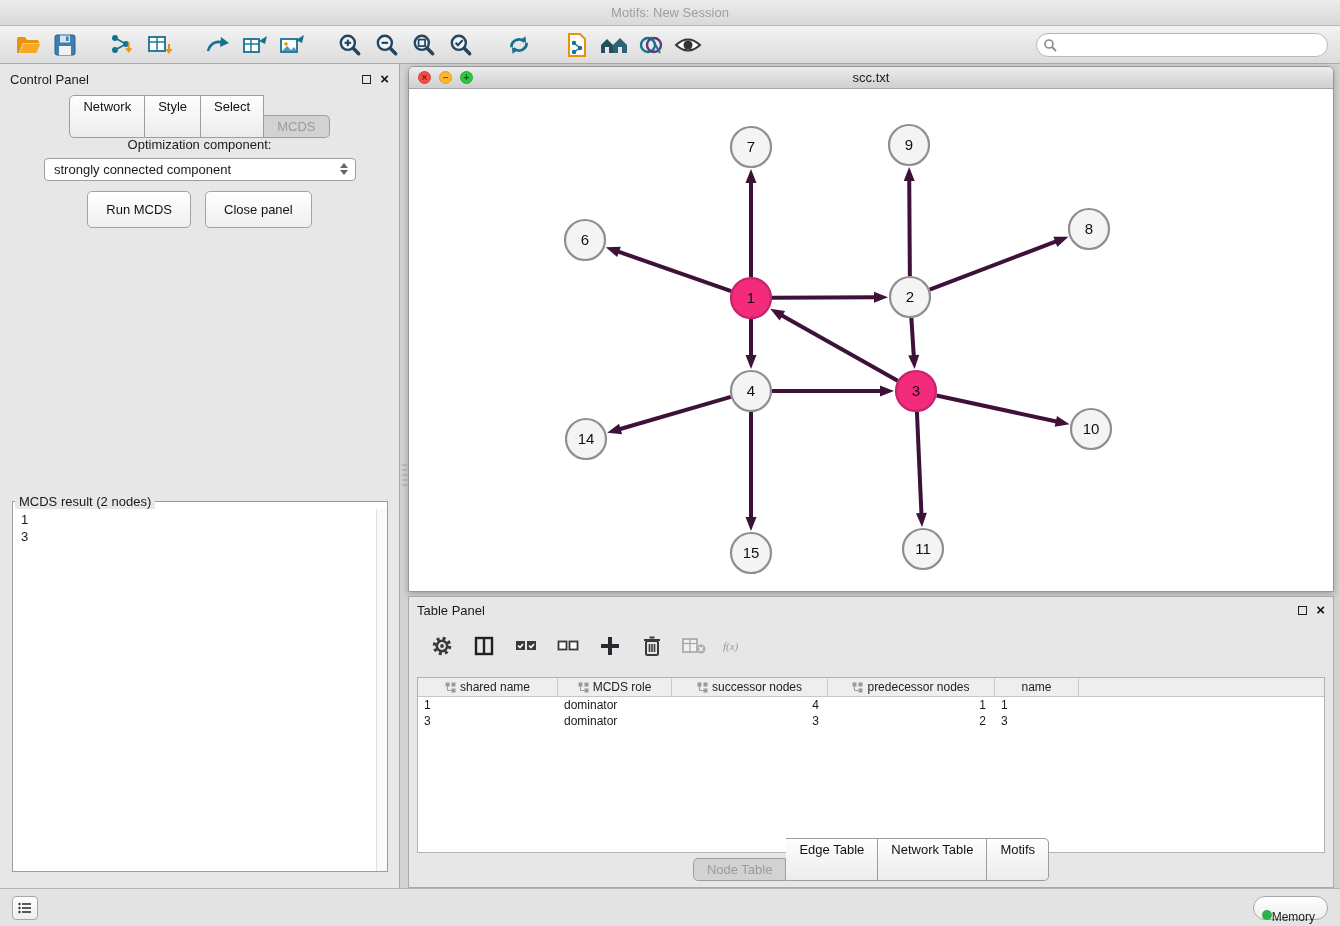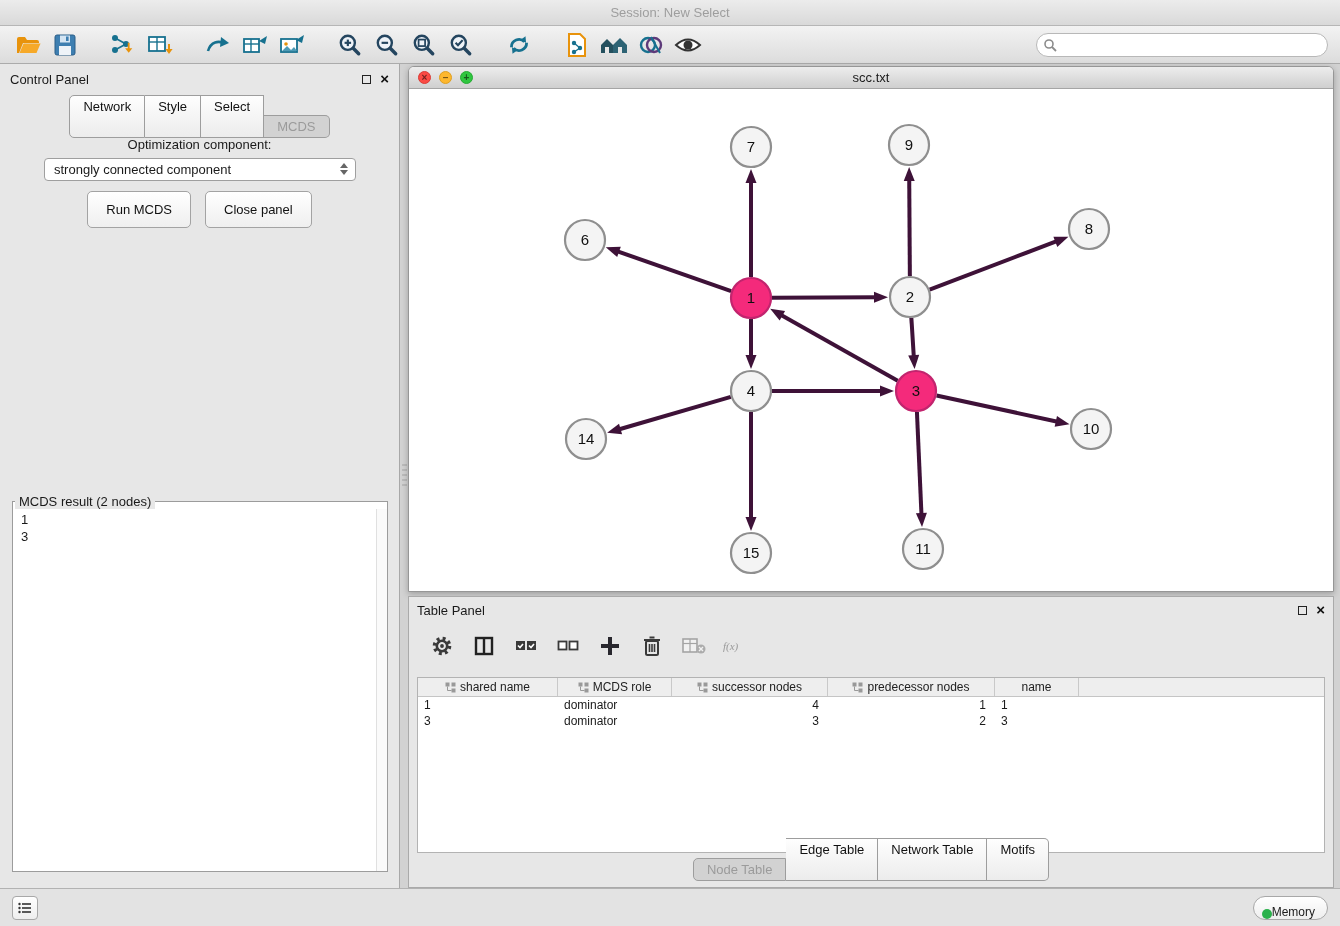--- a/index.html
+++ b/index.html
@@ -86,28 +86,28 @@
   .tbl-row { display:flex; height:16px; font-size:12px; }
   .td { padding:1px 6px 0 6px; overflow:hidden; white-space:nowrap; }
   .td.right { text-align:right; padding-right:9px; }
   .tp-tabs { position:absolute; bottom:6px; left:0; right:0; display:flex; justify-content:center; }
 
   
   .statusbar { position:absolute; left:0; bottom:0; right:0; height:38px; background:#e3e3e3; border-top:1px solid #b2b2b2; }
   .list-btn { position:absolute; left:12px; top:7px; width:26px; height:24px; border:1px solid #a8a8a8;
     border-radius:4px; background:linear-gradient(#fff,#eee); display:flex; align-items:center; justify-content:center; }
   .memory-btn { position:absolute; right:12px; top:7px; height:24px; padding:13px 12px 0 8px; border:1px solid #a8a8a8;
-    border-radius:12px; background:linear-gradient(#fff,#eee); display:flex; align-items:flex-end; font-size:12px; }
+    border-radius:12px; background:linear-gradient(#fff,#eee); display:flex; align-items:flex-start; font-size:12px; }
   .green-dot { width:10px; height:10px; border-radius:50%; background:#2bb14c; display:inline-block; }
 </style>
 </head>
 <body>
 
 <div class="titlebar">
-  <span>Session: New Select</span>
+  <span>Motifs: New Session</span>
 </div>
 
 <div class="toolbar">
   <span class="toolbtn">
     <svg width="26" height="22" viewBox="0 0 26 22">
         <path d="M2 19 L2 5 Q2 3 4 3 L10 3 L12 6 L22 6 Q24 6 24 8 L24 9 L8 9 L4 19 Z" fill="#e8930c"></path>
         <path d="M4.5 19 L8.6 9.5 L25.5 9.5 L21.5 19 Z" fill="#f6a929"></path>
       </svg>
   </span>
   <span class="toolbtn">

